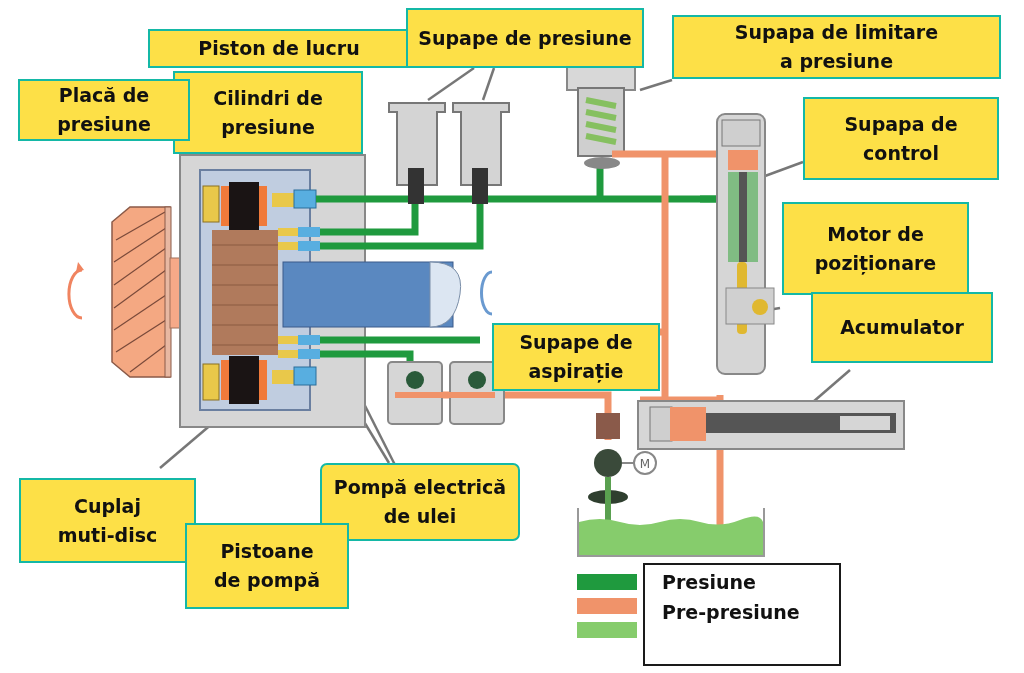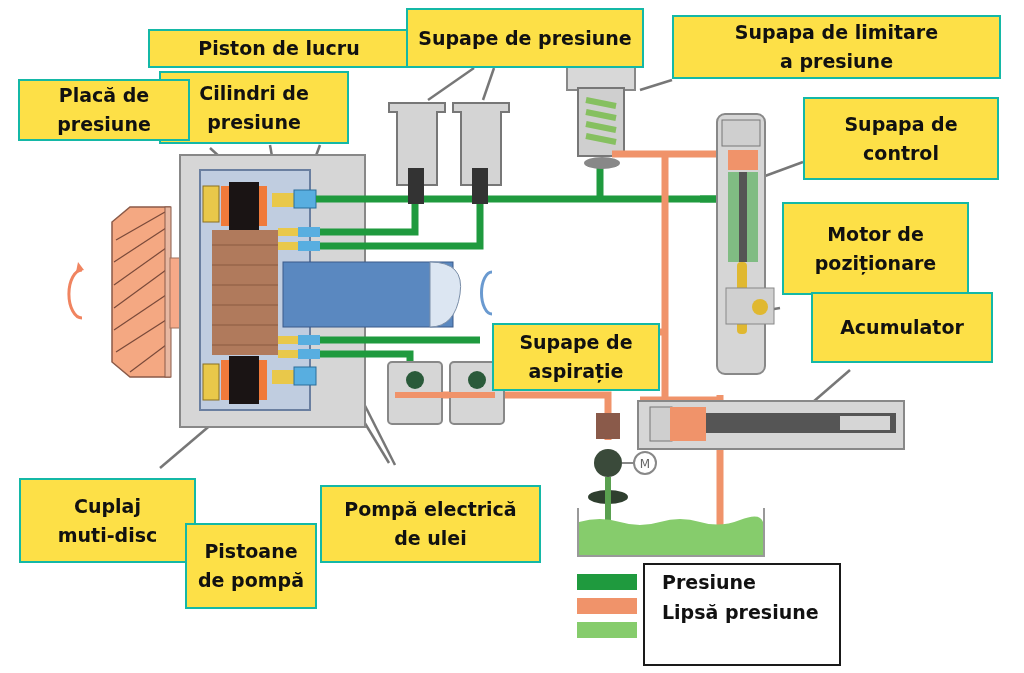--- a/index.html
+++ b/index.html
@@ -170,34 +170,34 @@
 
   <rect x="577" y="574" width="60" height="16" fill="#1f9a3e"></rect>
   <rect x="577" y="598" width="60" height="16" fill="#f0936a"></rect>
   <rect x="577" y="622" width="60" height="16" fill="#86cc6c"></rect>
 </svg>
 
 <div class="lbl" style="left:148px;top:29px;width:262px;height:39px;">Piston de lucru</div>
 <div class="lbl" style="left:406px;top:8px;width:238px;height:60px;text-align:right;">Supape de presiune</div>
 <div class="lbl" style="left:672px;top:15px;width:329px;height:64px;">Supapa de limitare
 a presiune</div>
-<div class="lbl" style="left:159px;top:71px;width:190px;height:73px;">Cilindri de
+<div class="lbl" style="left:173px;top:71px;width:190px;height:83px;">Cilindri de
 presiune</div>
 <div class="lbl" style="left:18px;top:79px;width:172px;height:62px;">Placă de
 presiune</div>
 <div class="lbl" style="left:803px;top:97px;width:196px;height:83px;">Supapa de
 control</div>
 <div class="lbl" style="left:782px;top:202px;width:187px;height:93px;">Motor de
 poziționare</div>
 <div class="lbl" style="left:795px;top:292px;width:182px;height:71px;margin-left:16px;">Acumulator</div>
 <div class="lbl" style="left:492px;top:323px;width:168px;height:68px;">Supape de
 aspirație</div>
 <div class="lbl" style="left:19px;top:478px;width:177px;height:85px;">Cuplaj
 muti-disc</div>
-<div class="lbl" style="left:320px;top:485px;width:221px;height:78px;">Pompă electrică
+<div class="lbl" style="left:320px;top:463px;width:200px;height:78px;border-radius:7px;">Pompă electrică
 de ulei</div>
-<div class="lbl" style="left:185px;top:523px;width:132px;height:86px;">Pistoane
+<div class="lbl" style="left:185px;top:523px;width:164px;height:86px;">Pistoane
 de pompă</div>
 
 <div class="legend">
   <div>Presiune</div>
-  <div>Lipsă presiune</div>
+  <div>Pre-presiune</div>
 </div>
 
 </body></html>

